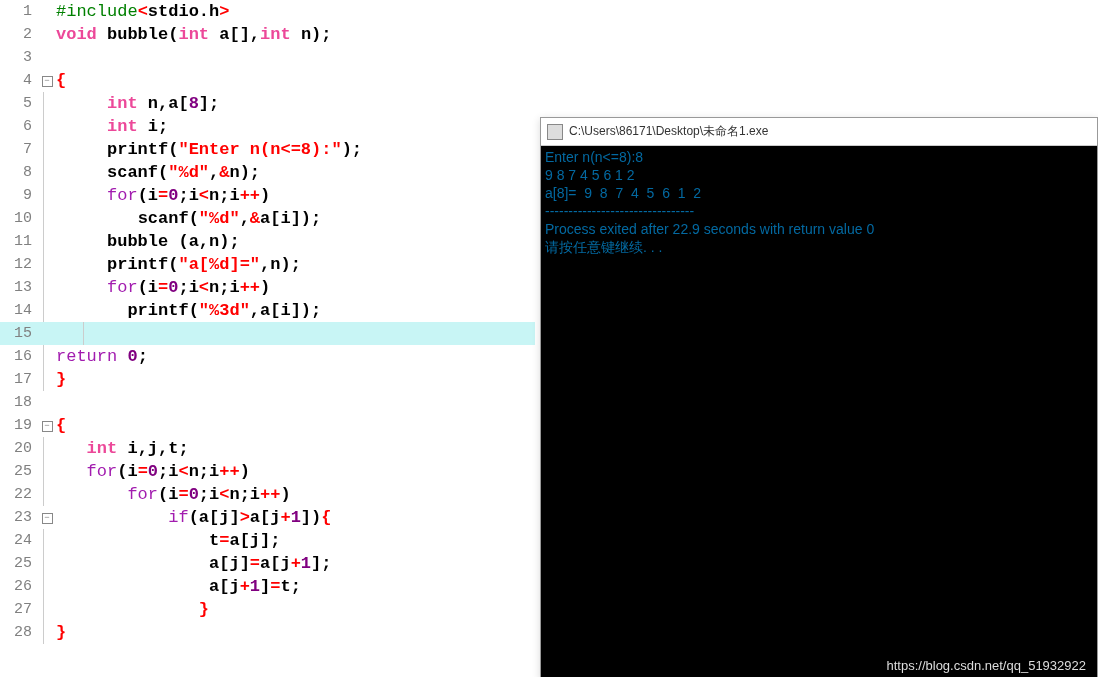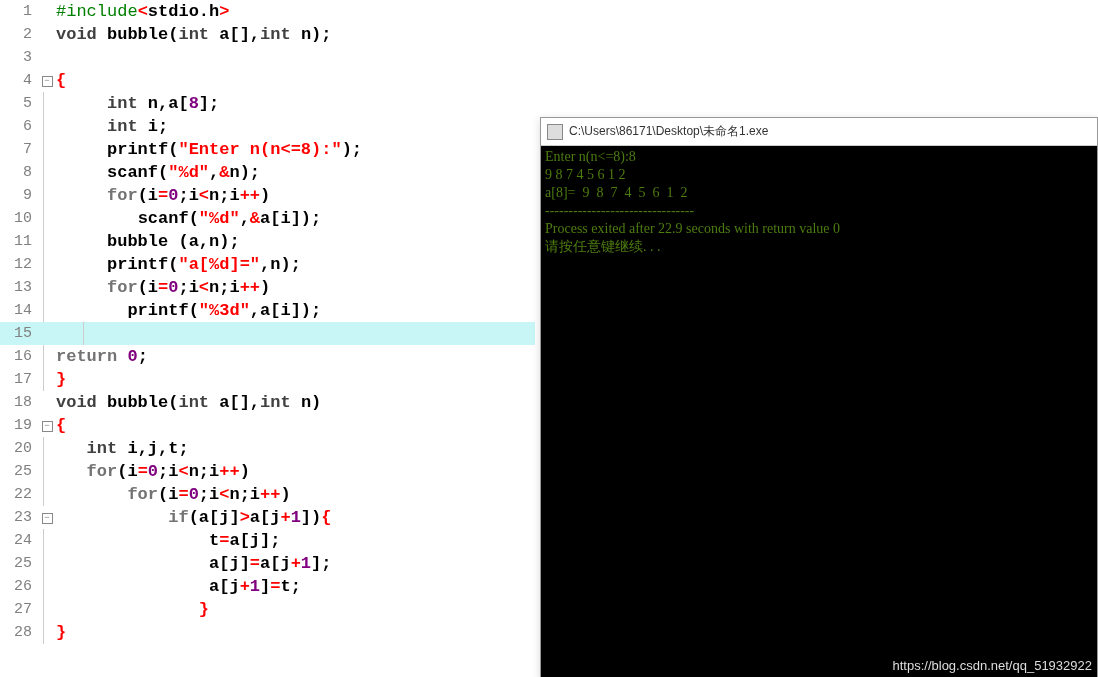--- a/index.html
+++ b/index.html
@@ -64,22 +64,22 @@
     .code-content {
       white-space: pre;
       font-weight: bold;
     }
     .highlight-line {
       background: #c8f5f5;
       width: 100%;
       gap: 40px;
     }
     .c-pre { color: #008000; font-weight: normal; }
-    .c-kw { color: #737373; font-weight: bold; }
-    .c-type { color: #404040; font-weight: bold; }
+    .c-kw { color: #a21caf; font-weight: normal; }
+    .c-type { color: #ec4899; font-weight: bold; }
     .c-str { color: #ff0000; font-weight: bold; }
     .c-num { color: #800080; font-weight: bold; }
     .c-op { color: #ff0000; font-weight: bold; }
     .c-brace { color: #ff0000; font-weight: bold; }
     .c-plain { color: #000; font-weight: bold; }
     
     .console-window {
       position: absolute;
       left: 540px;
       top: 117px;
@@ -102,32 +102,32 @@
     }
     .titlebar-icon {
       width: 16px;
       height: 16px;
       margin-right: 6px;
       border: 1px solid #888;
       background: #ddd;
     }
     .console-body {
       background: #000;
-      color: #4d7c0f;
-      font-family: Liberation Serif, serif;
+      color: #0369a1;
+      font-family: Liberation Sans, sans-serif;
       font-size: 14px;
       line-height: 18px;
       padding: 2px 4px;
       height: calc(100% - 28px);
       white-space: pre;
       overflow: hidden;
     }
     .watermark {
       position: absolute;
-      right: 6px;
+      right: 12px;
       bottom: 4px;
       color: #ddd;
       font-family: Arial, sans-serif;
       font-size: 13px;
     }
   </style>
 </head>
 <body>
 
 <div class="editor" id="editor-root">
@@ -237,21 +237,20 @@
     <div class="code-line">
       <div class="gutter">17</div>
       <div class="fold-col">
         <span class="fold-line"></span>
       </div>
       <div class="code-content"><span class="c-brace">}</span></div>
     </div>
     <div class="code-line">
       <div class="gutter">18</div>
       <div class="fold-col"></div>
-      <div class="code-content"><span class="c-type">void</span> <span class="c-plain">bubble</span><span class="c-plain">(</span><span class="c-type">int</span> <span class="c-plain">a</span><span class="c-plain">[],</span><span class="c-type">int</span> <span class="c-plain">n</span><span class="c-plain">)</span></div>
     </div>
     <div class="code-line">
       <div class="gutter">19</div>
       <div class="fold-col"><span class="fold-box">−</span></div>
       <div class="code-content"><span class="c-brace">{</span></div>
     </div>
     <div class="code-line">
       <div class="gutter">20</div>
       <div class="fold-col">
         <span class="fold-line"></span>

